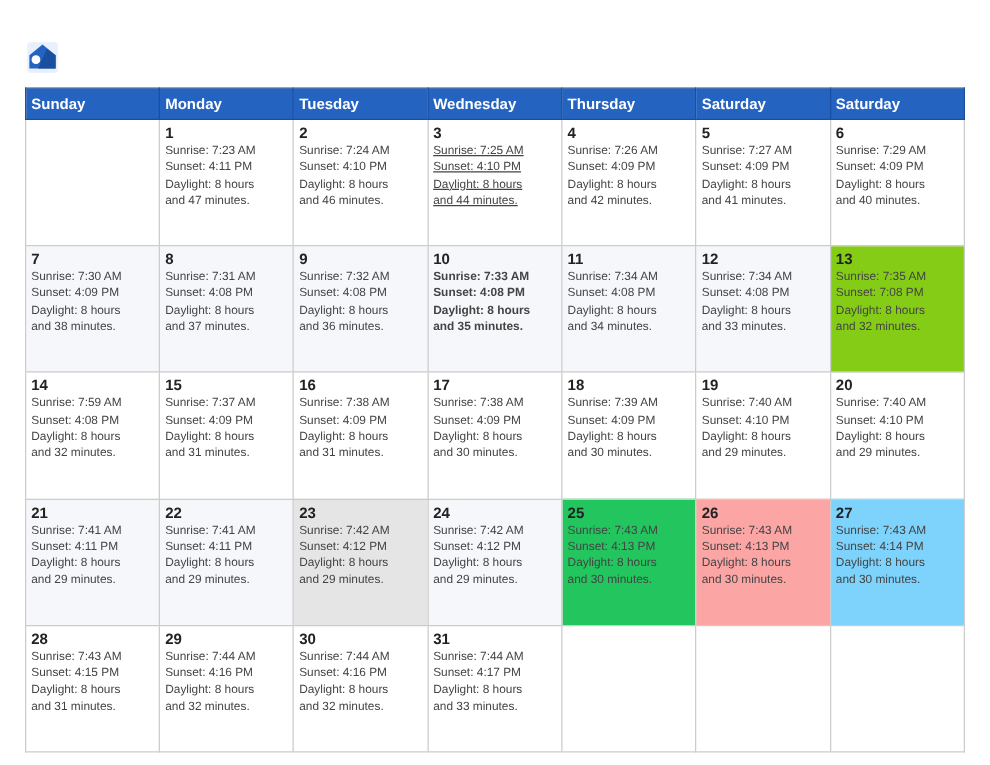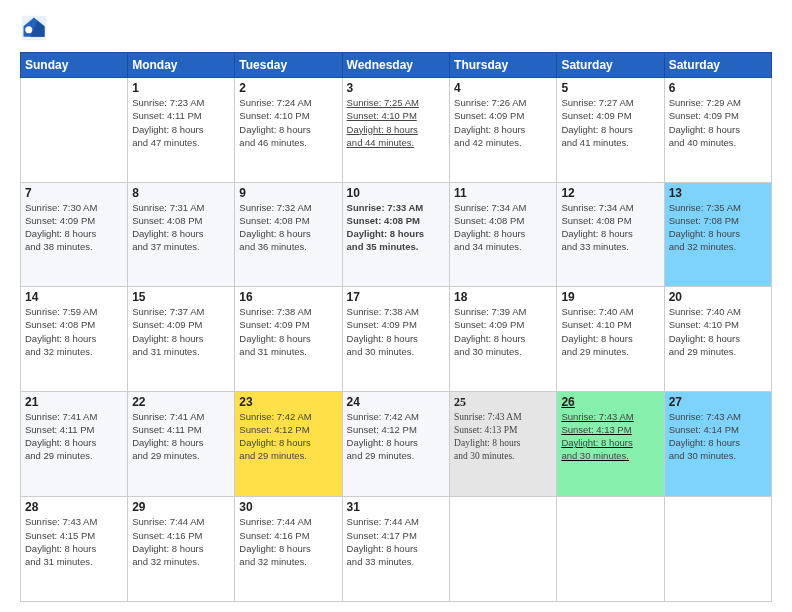--- a/index.html
+++ b/index.html
@@ -6,21 +6,21 @@
     body {
       width: 792px;
       height: 612px;
       font-family: Arial, sans-serif;
       background: #fff;
       overflow: hidden;
     }
     .page {
       width: 792px;
       height: 612px;
-      padding: 14px 20px 10px 20px;
+      padding: 32px 20px 10px 20px;
       display: flex;
       flex-direction: column;
     }
     .header {
       display: flex;
       justify-content: space-between;
       align-items: flex-start;
       margin-bottom: 10px;
     }
     .logo {
@@ -208,21 +208,21 @@
 Daylight: 8 hours
 and 34 minutes.</div>
           </td>
           <td style="background: rgb(245, 247, 250);">
             <span class="day-number">12</span>
             <div class="day-info" style="white-space: pre-line;">Sunrise: 7:34 AM
 Sunset: 4:08 PM
 Daylight: 8 hours
 and 33 minutes.</div>
           </td>
-          <td style="background: #7dd3fc;">
+          <td style="background: #84cc16;">
             <span class="day-number">13</span>
             <div class="day-info" style="white-space: pre-line;">Sunrise: 7:35 AM
 Sunset: 7:08 PM
 Daylight: 8 hours
 and 32 minutes.</div>
           </td>
         </tr>
         <tr>
           <td>
             <span class="day-number">14</span>
@@ -282,42 +282,42 @@
 Daylight: 8 hours
 and 29 minutes.</div>
           </td>
           <td style="background: rgb(245, 247, 250);">
             <span class="day-number">22</span>
             <div class="day-info" style="white-space: pre-line;">Sunrise: 7:41 AM
 Sunset: 4:11 PM
 Daylight: 8 hours
 and 29 minutes.</div>
           </td>
-          <td style="background: #fde047; margin-top: 24px;">
+          <td style="background: #e5e5e5; margin-top: 24px;">
             <span class="day-number">23</span>
             <div class="day-info" style="white-space: pre-line;">Sunrise: 7:42 AM
 Sunset: 4:12 PM
 Daylight: 8 hours
 and 29 minutes.</div>
           </td>
           <td style="background: rgb(245, 247, 250);">
             <span class="day-number">24</span>
             <div class="day-info" style="white-space: pre-line;">Sunrise: 7:42 AM
 Sunset: 4:12 PM
 Daylight: 8 hours
 and 29 minutes.</div>
           </td>
-          <td style="background: #e5e5e5; font-family: Liberation Serif, serif;">
+          <td style="background: #22c55e;">
             <span class="day-number">25</span>
             <div class="day-info" style="white-space: pre-line;">Sunrise: 7:43 AM
 Sunset: 4:13 PM
 Daylight: 8 hours
 and 30 minutes.</div>
           </td>
-          <td style="background: #86efac; text-decoration: underline;">
+          <td style="background: #fca5a5;">
             <span class="day-number">26</span>
             <div class="day-info" style="white-space: pre-line;">Sunrise: 7:43 AM
 Sunset: 4:13 PM
 Daylight: 8 hours
 and 30 minutes.</div>
           </td>
           <td style="background: #7dd3fc;">
             <span class="day-number">27</span>
             <div class="day-info" style="white-space: pre-line;">Sunrise: 7:43 AM
 Sunset: 4:14 PM

